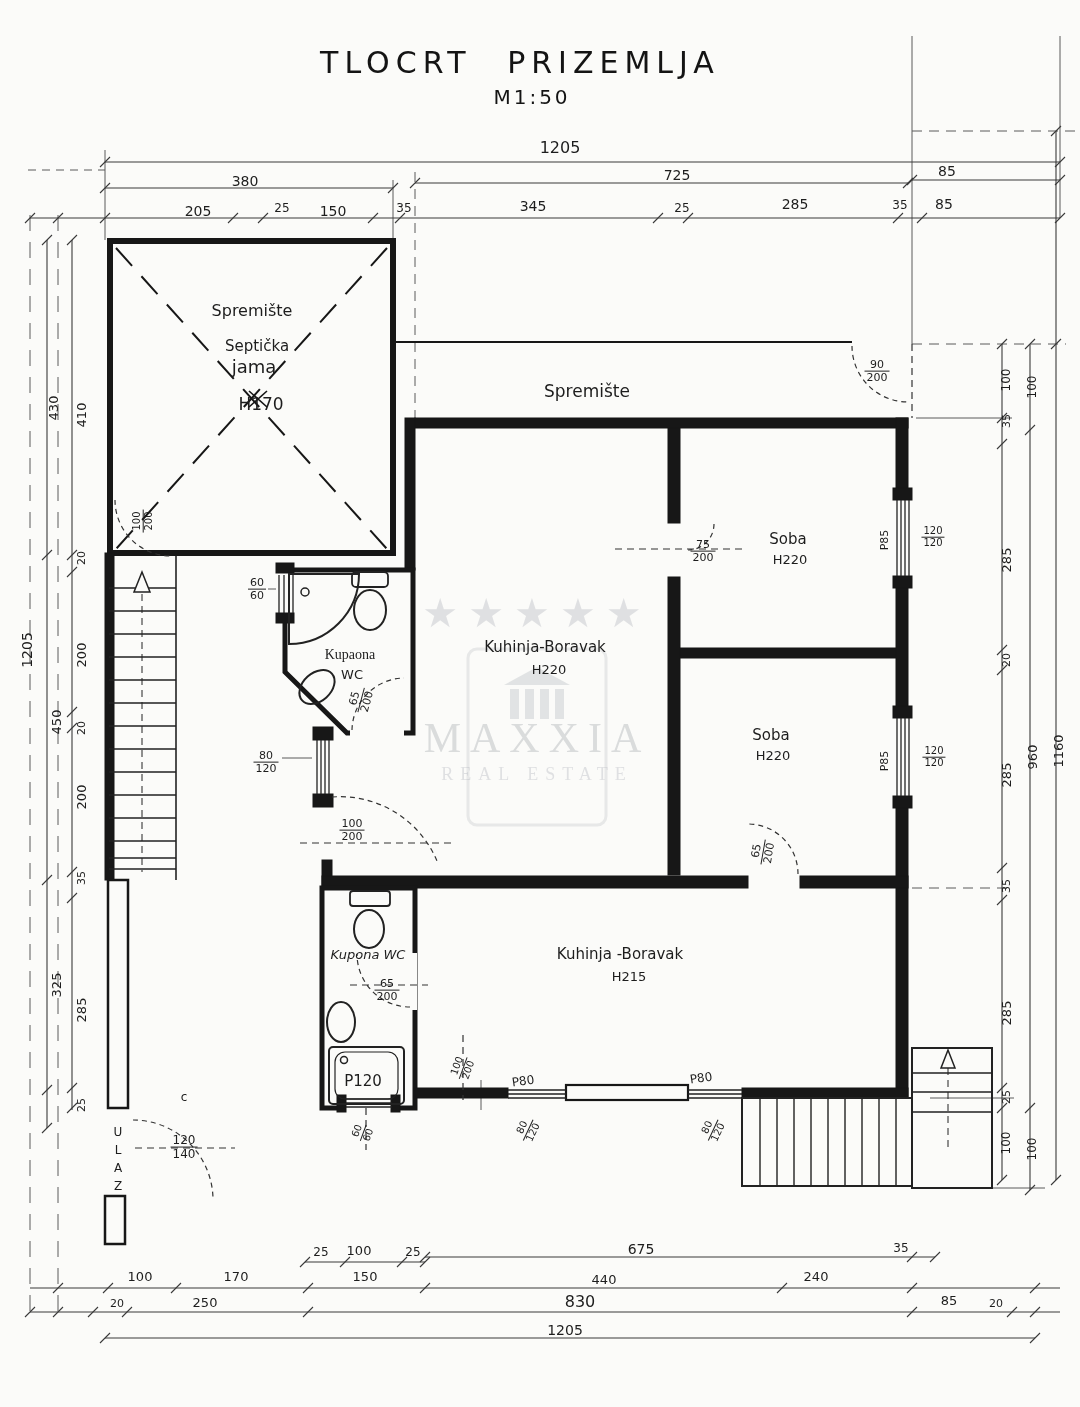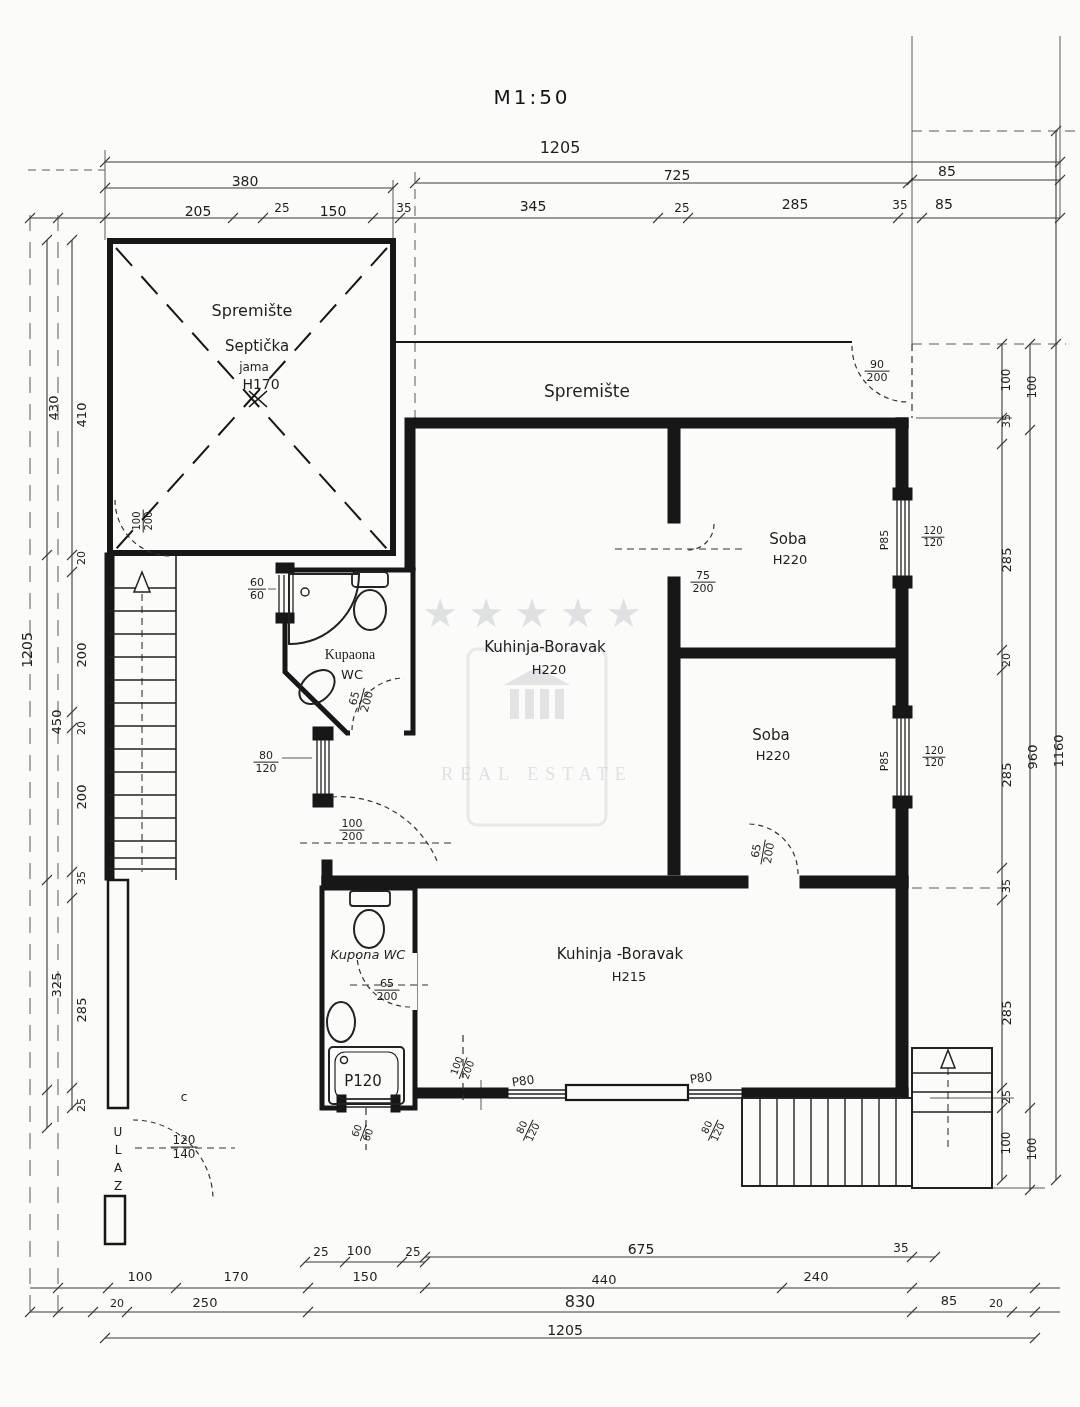--- a/index.html
+++ b/index.html
@@ -33,20 +33,21 @@
   <div class="layer">
     <div class="wm-stars">★★★★★</div>
     <svg class="wm-shield" width="150" height="186" viewBox="0 0 150 186">
       <rect x="6" y="4" width="138" height="176" rx="9" fill="none" stroke="rgba(180,184,190,0.28)" stroke-width="3"></rect>
       <polygon points="75,22 42,40 108,40" fill="rgba(178,182,188,0.35)"></polygon>
       <rect x="48" y="44" width="9" height="30" fill="rgba(178,182,188,0.35)"></rect>
       <rect x="63" y="44" width="9" height="30" fill="rgba(178,182,188,0.35)"></rect>
       <rect x="78" y="44" width="9" height="30" fill="rgba(178,182,188,0.35)"></rect>
       <rect x="93" y="44" width="9" height="30" fill="rgba(178,182,188,0.35)"></rect>
     </svg>
+    <div class="wm-brand">MAXXIA</div>
     <div class="wm-tagline">REAL ESTATE</div>
   </div>
 
   <svg width="1080" height="1407" viewBox="0 0 1080 1407">
 
     <g stroke="#5a5a5a" stroke-width="1" fill="none">
       <path d="M30,215 V1320" stroke-dasharray="16,11"></path>
       <path d="M58,215 V1320" stroke-dasharray="16,11"></path>
       <path d="M28,170 H105" stroke-dasharray="8,6"></path>
       <path d="M912,36 V344"></path>
@@ -189,25 +190,26 @@
       <rect x="742" y="1098" width="170" height="88" stroke-width="2"></rect>
       <path d="M760,1098 V1186 M777,1098 V1186 M794,1098 V1186 M811,1098 V1186 M828,1098 V1186 M845,1098 V1186 M862,1098 V1186 M879,1098 V1186 M896,1098 V1186" stroke-width="1.4"></path>
       <rect x="912" y="1048" width="80" height="140" stroke-width="2"></rect>
       <path d="M912,1073 H992 M912,1092 H992 M912,1112 H992" stroke-width="1.4"></path>
       <path d="M948,1050 L941,1068 H955 Z" fill="#fbfbf9" stroke-width="1.5"></path>
       <path d="M948,1068 V1150" stroke-width="1" stroke-dasharray="7,5"></path>
     </g>
   </svg>
 
   <div class="layer" id="annotations">
+    <div class="plan-title" style="left:520px;top:62px">TLOCRT PRIZEMLJA</div>
     <div class="plan-scale" style="left:532px;top:97px">M1:50</div>
   <div class="lbl" style="left: 252px; top: 311px; font-size: 16px; transform: translate(-50%, -50%) rotate(0deg);">Spremište</div>
       <div class="lbl" style="left: 257px; top: 346px; font-size: 15px; transform: translate(-50%, -50%) rotate(0deg);">Septička</div>
-      <div class="lbl" style="left: 254px; top: 367px; font-size: 12px; transform: translate(-50%, -50%) rotate(0deg);">jama</div>
-      <div class="lbl" style="left: 261px; top: 384px; font-size: 14px; transform: translate(-50%, -50%) rotate(0deg);">H170</div>
+      <div class="lbl" style="left: 254px; top: 367px; font-size: 18px; transform: translate(-50%, -50%) rotate(0deg);">jama</div>
+      <div class="lbl" style="left: 261px; top: 404px; font-size: 17px; transform: translate(-50%, -50%) rotate(0deg);">H170</div>
       <div class="lbl" style="left: 587px; top: 391px; font-size: 17px; transform: translate(-50%, -50%) rotate(0deg);">Spremište</div>
       <div class="lbl" style="left: 350px; top: 655px; font-size: 14px; transform: translate(-50%, -50%) rotate(0deg); font-family: Liberation Serif, serif;">Kupaona</div>
       <div class="lbl" style="left: 352px; top: 674px; font-size: 13px; transform: translate(-50%, -50%) rotate(0deg);">WC</div>
       <div class="lbl" style="left: 545px; top: 647px; font-size: 15px; transform: translate(-50%, -50%) rotate(0deg);">Kuhinja-Boravak</div>
       <div class="lbl" style="left: 549px; top: 669px; font-size: 13px; transform: translate(-50%, -50%) rotate(0deg);">H220</div>
       <div class="lbl" style="left: 788px; top: 539px; font-size: 15px; transform: translate(-50%, -50%) rotate(0deg);">Soba</div>
       <div class="lbl" style="left: 790px; top: 559px; font-size: 13px; transform: translate(-50%, -50%) rotate(0deg);">H220</div>
       <div class="lbl" style="left: 771px; top: 735px; font-size: 15px; transform: translate(-50%, -50%) rotate(0deg);">Soba</div>
       <div class="lbl" style="left: 773px; top: 755px; font-size: 13px; transform: translate(-50%, -50%) rotate(0deg);">H220</div>
       <div class="lbl" style="left: 368px; top: 954px; font-size: 13px; transform: translate(-50%, -50%) rotate(0deg); font-style: italic;">Kupona WC</div>
@@ -217,21 +219,21 @@
       <div class="code" style="left: 884px; top: 761px; font-size: 11px; transform: translate(-50%, -50%) rotate(-90deg);">P85</div>
       <div class="code" style="left: 523px; top: 1081px; font-size: 12px; transform: translate(-50%, -50%) rotate(-8deg);">P80</div>
       <div class="code" style="left: 701px; top: 1078px; font-size: 12px; transform: translate(-50%, -50%) rotate(-8deg);">P80</div>
       <div class="code" style="left: 363px; top: 1081px; font-size: 15px; transform: translate(-50%, -50%) rotate(0deg);">P120</div>
       <div class="code stacked" style="left: 118px; top: 1161px; font-size: 12px; transform: translate(-50%, -50%) rotate(0deg);">ULAZ</div>
       <div class="code" style="left: 184px; top: 1097px; font-size: 12px; transform: translate(-50%, -50%) rotate(0deg);">c</div>
       <div class="frac" style="left: 877px; top: 371px; font-size: 11px; transform: translate(-50%, -50%) rotate(0deg);">
         <span>90</span>
         <span class="den">200</span>
       </div>
-      <div class="frac" style="left: 703px; top: 551px; font-size: 11px; transform: translate(-50%, -50%) rotate(0deg); margin-top: 31px;">
+      <div class="frac" style="left: 703px; top: 551px; font-size: 11px; transform: translate(-50%, -50%) rotate(0deg);">
         <span>75</span>
         <span class="den">200</span>
       </div>
       <div class="frac" style="left: 257px; top: 589px; font-size: 11px; transform: translate(-50%, -50%) rotate(0deg);">
         <span>60</span>
         <span class="den">60</span>
       </div>
       <div class="frac" style="left: 361px; top: 700px; font-size: 11px; transform: translate(-50%, -50%) rotate(-75deg);">
         <span>65</span>
         <span class="den">200</span>

